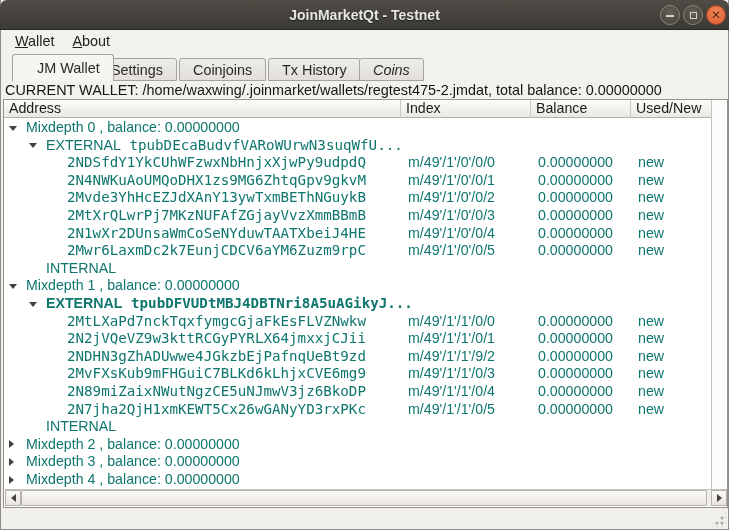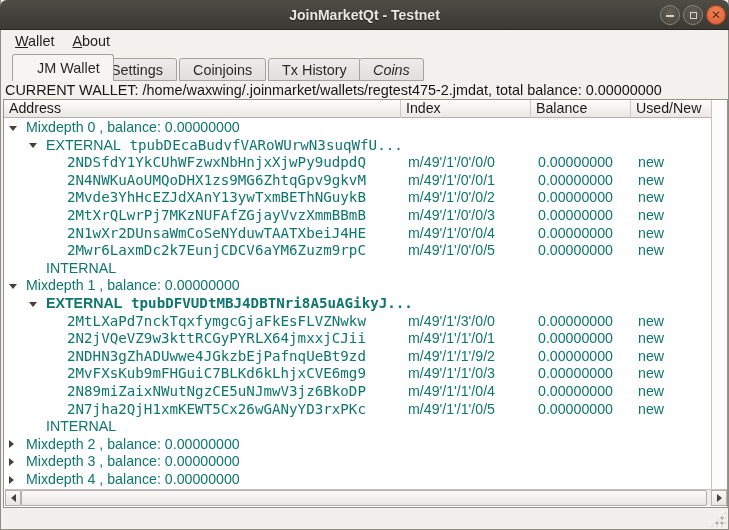--- a/index.html
+++ b/index.html
@@ -174,21 +174,21 @@
         <div class="trow" style="top: 158.4px;">
           <div class="exp open" style="left: 5px;"></div>
           <span style="left: 22px;">Mixdepth 1 , balance: 0.00000000</span>
         </div>
         <div class="trow" style="top: 176px;">
           <div class="exp open" style="left: 25px;"></div>
           <span style="left: 42px; font-weight: bold;"><span style="position: static;">EXTERNAL</span><span class="mono" style="position: static;">&nbsp;tpubDFVUDtMBJ4DBTNri8A5uAGikyJ...</span></span>
         </div>
         <div class="trow" style="top: 193.6px;">
           <span class="mono" style="left: 63px;">2MtLXaPd7nckTqxfymgcGjaFkEsFLVZNwkw</span>
-          <span style="left: 404px;">m/49'/1'/3'/0/0</span>
+          <span style="left: 404px;">m/49'/1'/1'/0/0</span>
           <span style="left: 534px;">0.00000000</span>
           <span style="left: 634px;">new</span>
         </div>
         <div class="trow" style="top: 211.2px;">
           <span class="mono" style="left: 63px;">2N2jVQeVZ9w3kttRCGyPYRLX64jmxxjCJii</span>
           <span style="left: 404px;">m/49'/1'/1'/0/1</span>
           <span style="left: 534px;">0.00000000</span>
           <span style="left: 634px;">new</span>
         </div>
         <div class="trow" style="top: 228.8px;">

